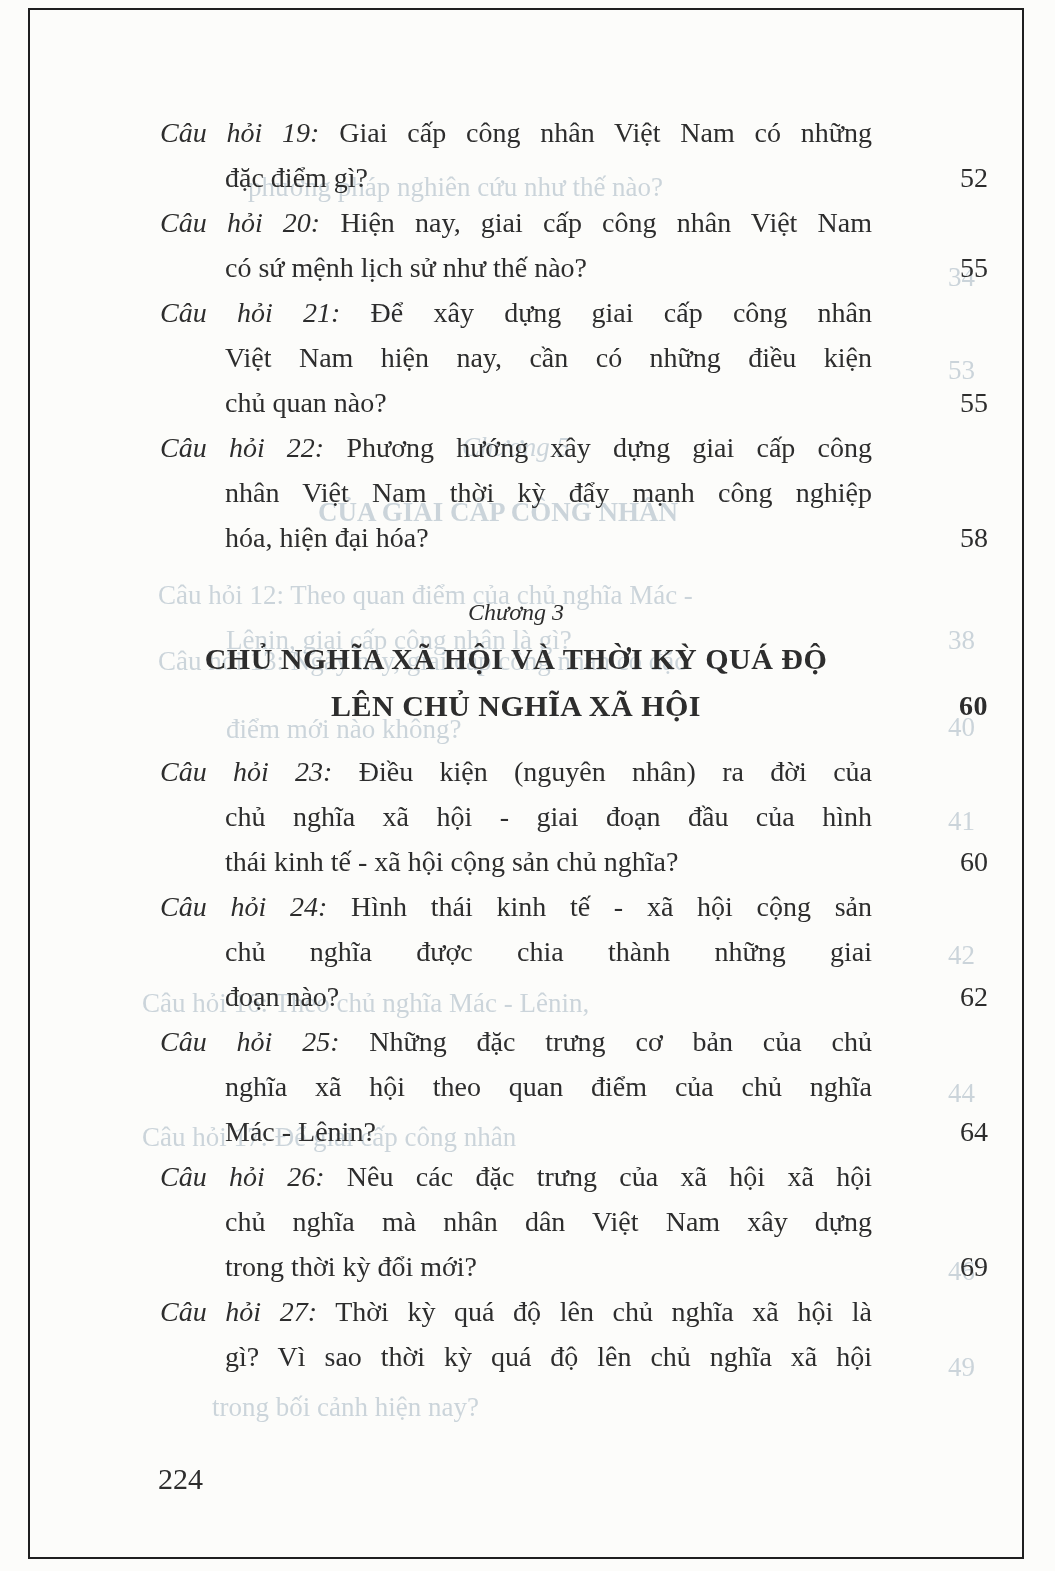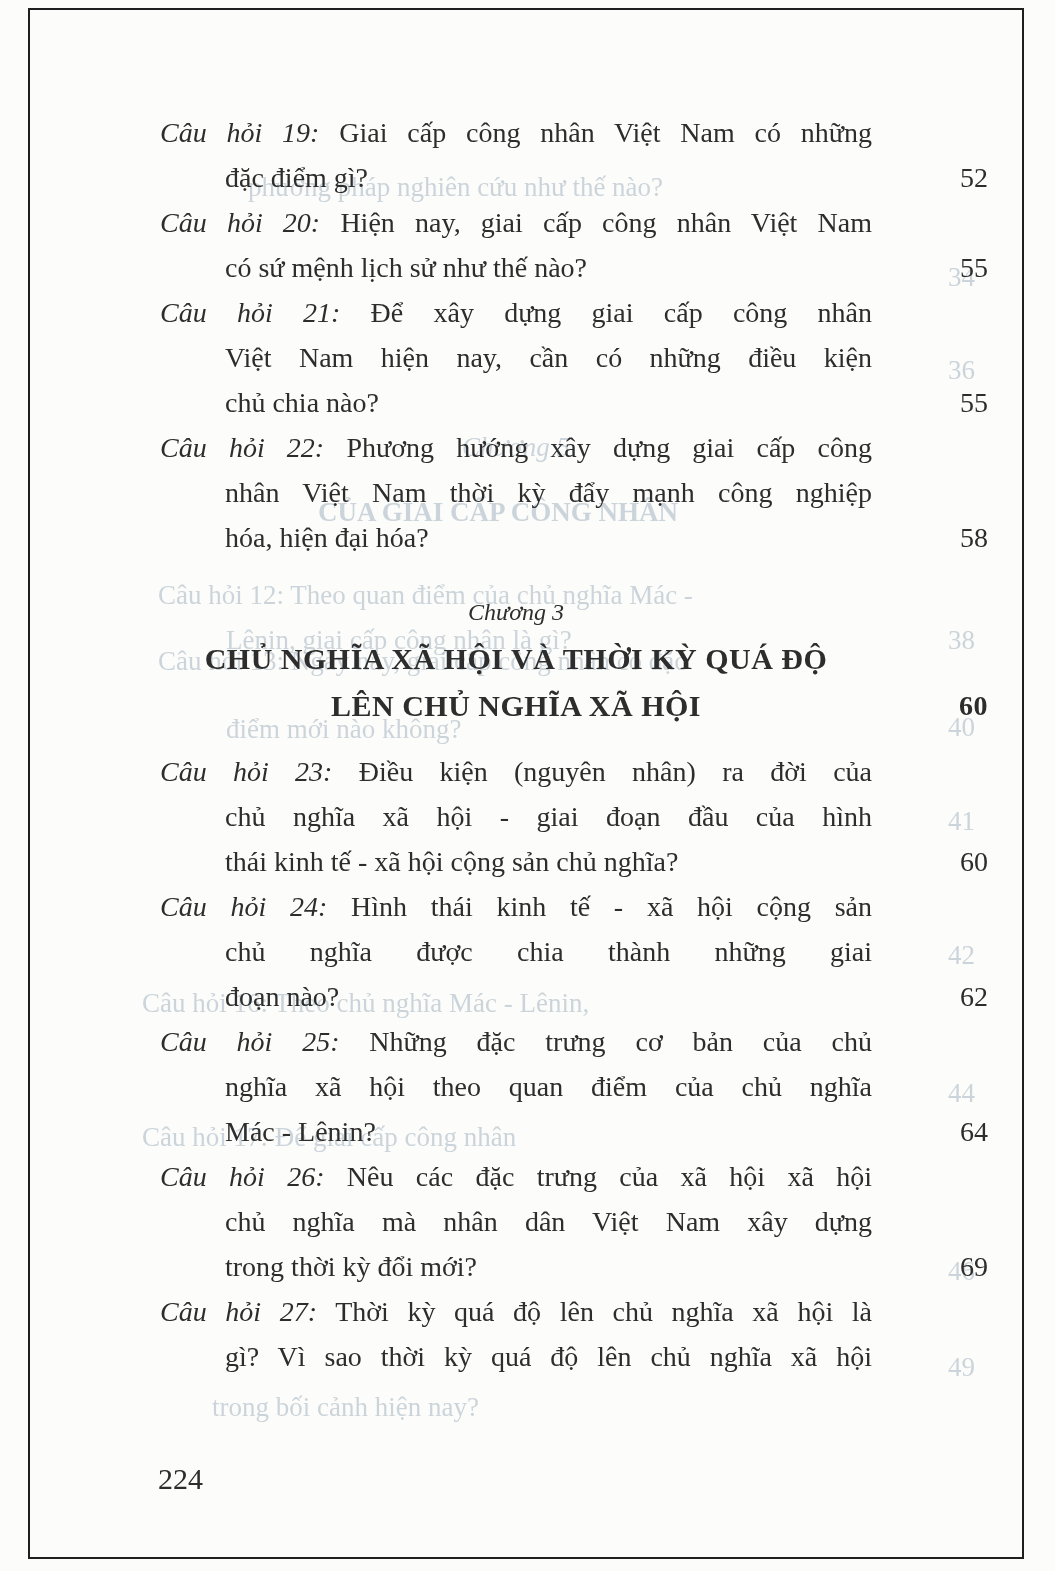--- a/index.html
+++ b/index.html
@@ -52,21 +52,21 @@
 </style>
 </head>
 <body>
 
 <div class="page">
   <div class="border-frame"></div>
 
   <div class="ghost-layer" id="ghost-layer">
       <span class="gf g0">phương pháp nghiên cứu như thế nào?</span>
       <span class="gf g1">34</span>
-      <span class="gf g2">36</span>
+      <span class="gf g2">53</span>
       <span class="gf g3">Chương 5</span>
       <span class="gf g4">CỦA GIAI CẤP CÔNG NHÂN</span>
       <span class="gf g5">Câu hỏi 12: Theo quan điểm của chủ nghĩa Mác -</span>
       <span class="gf g6">Lênin, giai cấp công nhân là gì?</span>
       <span class="gf g7">38</span>
       <span class="gf g8">Câu hỏi 13: Ngày nay, giai cấp công nhân có đặc</span>
       <span class="gf g9">điểm mới nào không?</span>
       <span class="gf g10">40</span>
       <span class="gf g11">41</span>
       <span class="gf g12">42</span>
@@ -84,21 +84,21 @@
           <div class="line jl"><span class="lbl">Câu hỏi 19:</span> <span>Giai cấp công nhân Việt Nam có những</span></div>
           <div class="line cont"><span>đặc điểm gì?</span><span class="pg">52</span></div>
         </div>
         <div class="entry">
           <div class="line jl"><span class="lbl">Câu hỏi 20:</span> <span>Hiện nay, giai cấp công nhân Việt Nam</span></div>
           <div class="line cont"><span>có sứ mệnh lịch sử như thế nào?</span><span class="pg">55</span></div>
         </div>
         <div class="entry">
           <div class="line jl"><span class="lbl">Câu hỏi 21:</span> <span>Để xây dựng giai cấp công nhân</span></div>
           <div class="line cont jl"><span>Việt Nam hiện nay, cần có những điều kiện</span></div>
-          <div class="line cont"><span>chủ chia nào?</span><span class="pg">55</span></div>
+          <div class="line cont"><span>chủ quan nào?</span><span class="pg">55</span></div>
         </div>
         <div class="entry">
           <div class="line jl"><span class="lbl">Câu hỏi 22:</span> <span>Phương hướng xây dựng giai cấp công</span></div>
           <div class="line cont jl"><span>nhân Việt Nam thời kỳ đẩy mạnh công nghiệp</span></div>
           <div class="line cont"><span>hóa, hiện đại hóa?</span><span class="pg">58</span></div>
         </div>
       </div>
 
     <div class="chapter">
       <div class="kicker">Chương 3</div>

